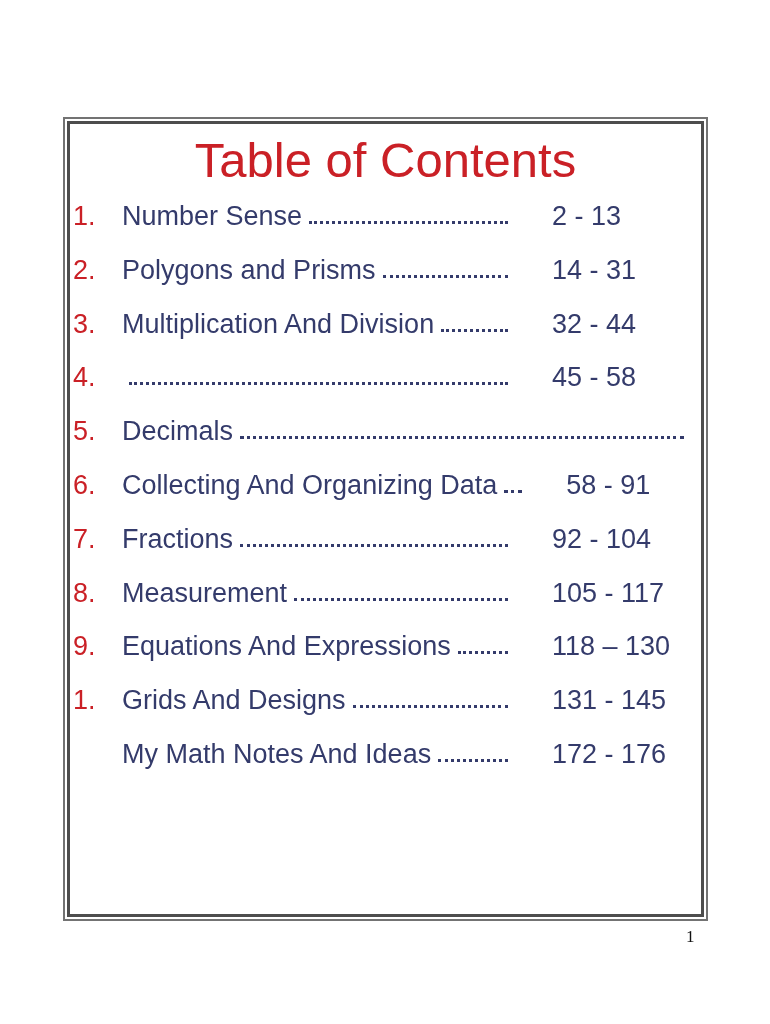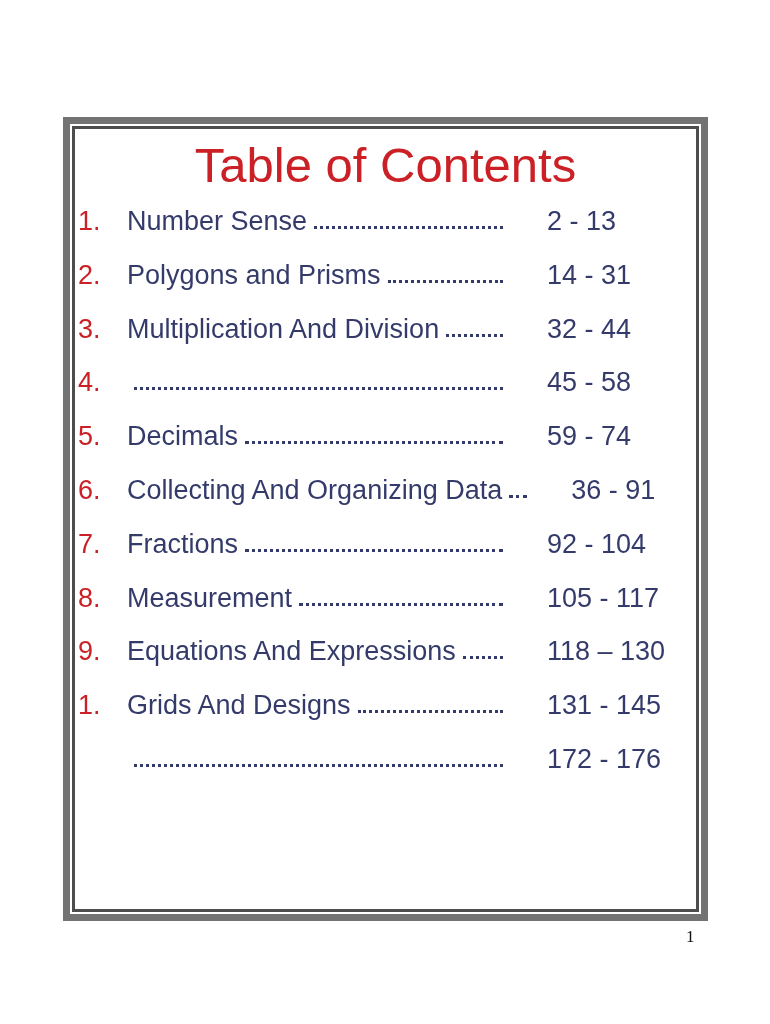--- a/index.html
+++ b/index.html
@@ -16,21 +16,21 @@
     overflow: hidden;
   }
   
   .toc-box-outer {
     position: absolute;
     left: 63px;
     top: 117px;
     width: 645px;
     height: 804px;
     box-sizing: border-box;
-    border: 7px solid #737373;
+    border: 2px solid #737373;
     padding: 2px;
     background: #ffffff;
   }
   .toc-box-inner {
     box-sizing: border-box;
     width: 100%;
     height: 100%;
     border: 3px solid var(--border-gray, #4d4d4d);
     overflow: hidden;
   }
@@ -120,28 +120,27 @@
   <div class="toc-row">
     <span class="num">4.</span>
     <span class="leader"></span>
     <span class="pages">45 - 58</span>
   </div>
 
   <div class="toc-row">
     <span class="num">5.</span>
     <span class="label">Decimals</span>
     <span class="leader"></span>
-    <span class="pages">59 - 74</span>
   </div>
 
   <div class="toc-row">
     <span class="num">6.</span>
     <span class="label">Collecting And Organizing Data</span>
     <span class="leader"></span>
-    <span class="pages">36 - 91</span>
+    <span class="pages">58 - 91</span>
   </div>
 
   <div class="toc-row">
     <span class="num">7.</span>
     <span class="label">Fractions</span>
     <span class="leader"></span>
     <span class="pages">92 - 104</span>
   </div>
 
   <div class="toc-row">
@@ -162,20 +161,21 @@
     <span class="num">1.</span>
     <span class="label">Grids And Designs</span>
     <span class="leader"></span>
     <span class="pages">131 - 145</span>
   </div>
 
 
 
   <div class="toc-row">
     <span class="num"></span>
+    <span class="label">My Math Notes And Ideas</span>
     <span class="leader"></span>
     <span class="pages">172 - 176</span>
   </div>
 </div>
 
     </div>
   </div>
 
   <div class="page-number">1</div>
 

